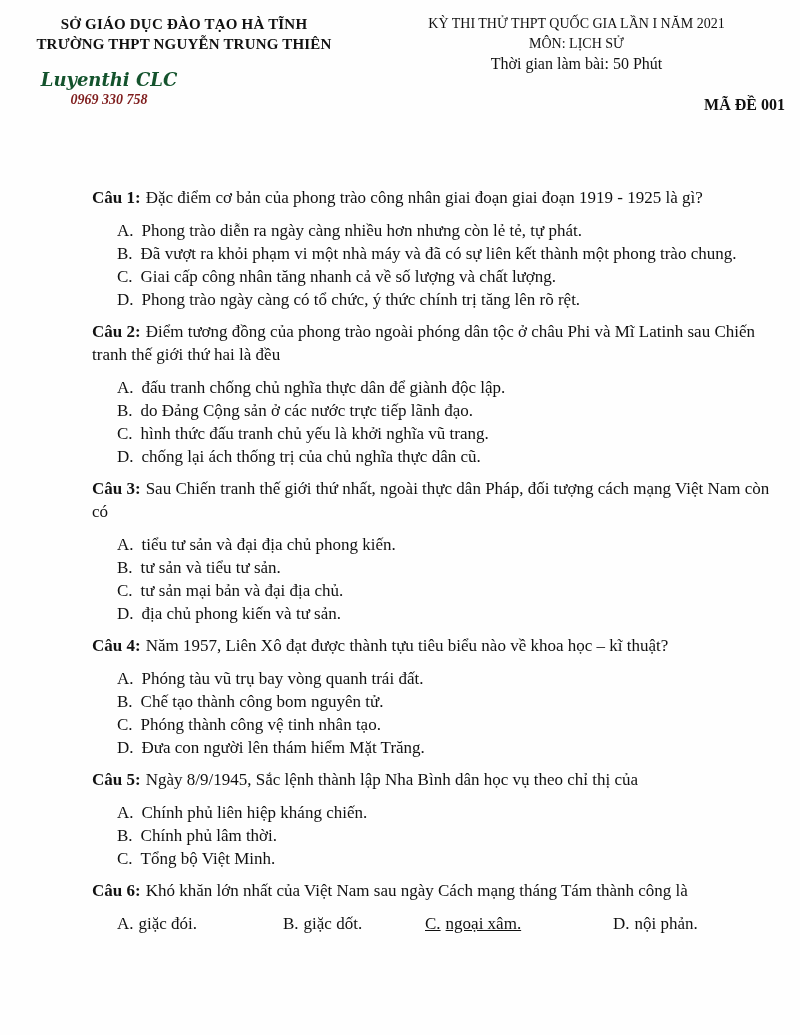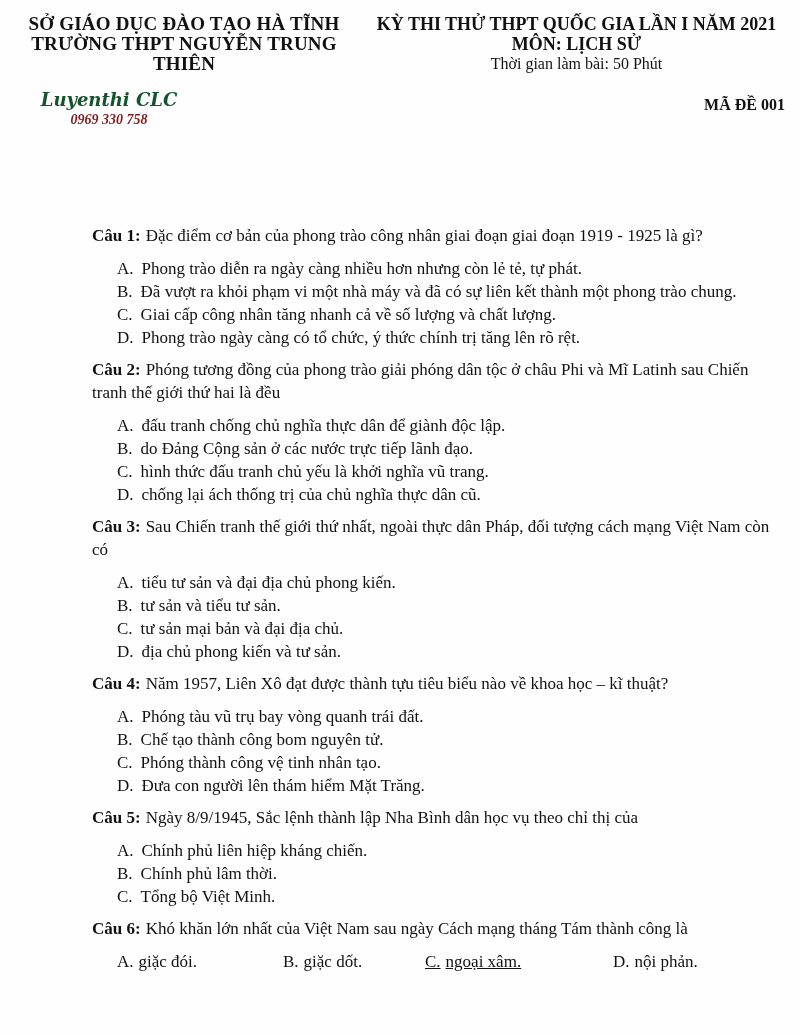--- a/index.html
+++ b/index.html
@@ -20,21 +20,21 @@
   .header {
     display: flex;
     padding-top: 14px;
   }
   .header-left {
     width: 46%;
     text-align: center;
   }
   .school-line {
     font-weight: bold;
-    font-size: 19px;
+    font-size: 15px;
     line-height: 20px;
     letter-spacing: 0.2px;
   }
   .logo {
     display: inline-block;
     text-align: center;
     margin-top: 14px;
     margin-left: -150px;
   }
   .logo-name {
@@ -52,30 +52,30 @@
     line-height: 16px;
     color: #7f1d1d;
   }
   .header-right {
     width: 54%;
     text-align: center;
     padding-right: 15px;
     box-sizing: border-box;
   }
   .exam-line { font-size: 16px; line-height: 20px; }
-  .exam-line.bold { font-weight: bold; font-size: 18px; }
+  .exam-line.bold { font-weight: normal; font-size: 14px; }
   .exam-code {
     text-align: right;
     font-weight: bold;
     font-size: 16px;
     margin-top: 22px;
   }
   
   .questions {
-    margin-top: 96px;
+    margin-top: 72px;
     padding-left: 92px;
     padding-right: 20px;
   }
   .question { margin-bottom: 9px; }
   .stem {
     margin: 0 0 10px 0;
     font-size: 17px;
     line-height: 23px;
   }
   .qlabel { font-weight: bold; margin-right: 5px; }
@@ -122,21 +122,21 @@
       <p class="stem"><span class="qlabel">Câu 1:</span><span>Đặc điểm cơ bản của phong trào công nhân giai đoạn giai đoạn 1919 - 1925 là gì?</span></p>
       <div class="options">
         <div class="option"><span class="letter">A.</span><span>Phong trào diễn ra ngày càng nhiều hơn nhưng còn lẻ tẻ, tự phát.</span></div>
         <div class="option"><span class="letter">B.</span><span>Đã vượt ra khỏi phạm vi một nhà máy và đã có sự liên kết thành một phong trào chung.</span></div>
         <div class="option"><span class="letter">C.</span><span>Giai cấp công nhân tăng nhanh cả về số lượng và chất lượng.</span></div>
         <div class="option"><span class="letter">D.</span><span>Phong trào ngày càng có tổ chức, ý thức chính trị tăng lên rõ rệt.</span></div>
       </div>
     </section>
 
     <section class="question">
-      <p class="stem"><span class="qlabel">Câu 2:</span><span>Phóng tương đồng của phong trào giải phóng dân tộc ở châu Phi và Mĩ Latinh sau Chiến tranh thế giới thứ hai là đều</span></p>
+      <p class="stem"><span class="qlabel">Câu 2:</span><span>Điểm tương đồng của phong trào ngoài phóng dân tộc ở châu Phi và Mĩ Latinh sau Chiến tranh thế giới thứ hai là đều</span></p>
       <div class="options">
         <div class="option"><span class="letter">A.</span><span>đấu tranh chống chủ nghĩa thực dân để giành độc lập.</span></div>
         <div class="option"><span class="letter">B.</span><span>do Đảng Cộng sản ở các nước trực tiếp lãnh đạo.</span></div>
         <div class="option"><span class="letter">C.</span><span>hình thức đấu tranh chủ yếu là khởi nghĩa vũ trang.</span></div>
         <div class="option"><span class="letter">D.</span><span>chống lại ách thống trị của chủ nghĩa thực dân cũ.</span></div>
       </div>
     </section>
 
     <section class="question">
       <p class="stem"><span class="qlabel">Câu 3:</span><span>Sau Chiến tranh thế giới thứ nhất, ngoài thực dân Pháp, đối tượng cách mạng Việt Nam còn có</span></p>

